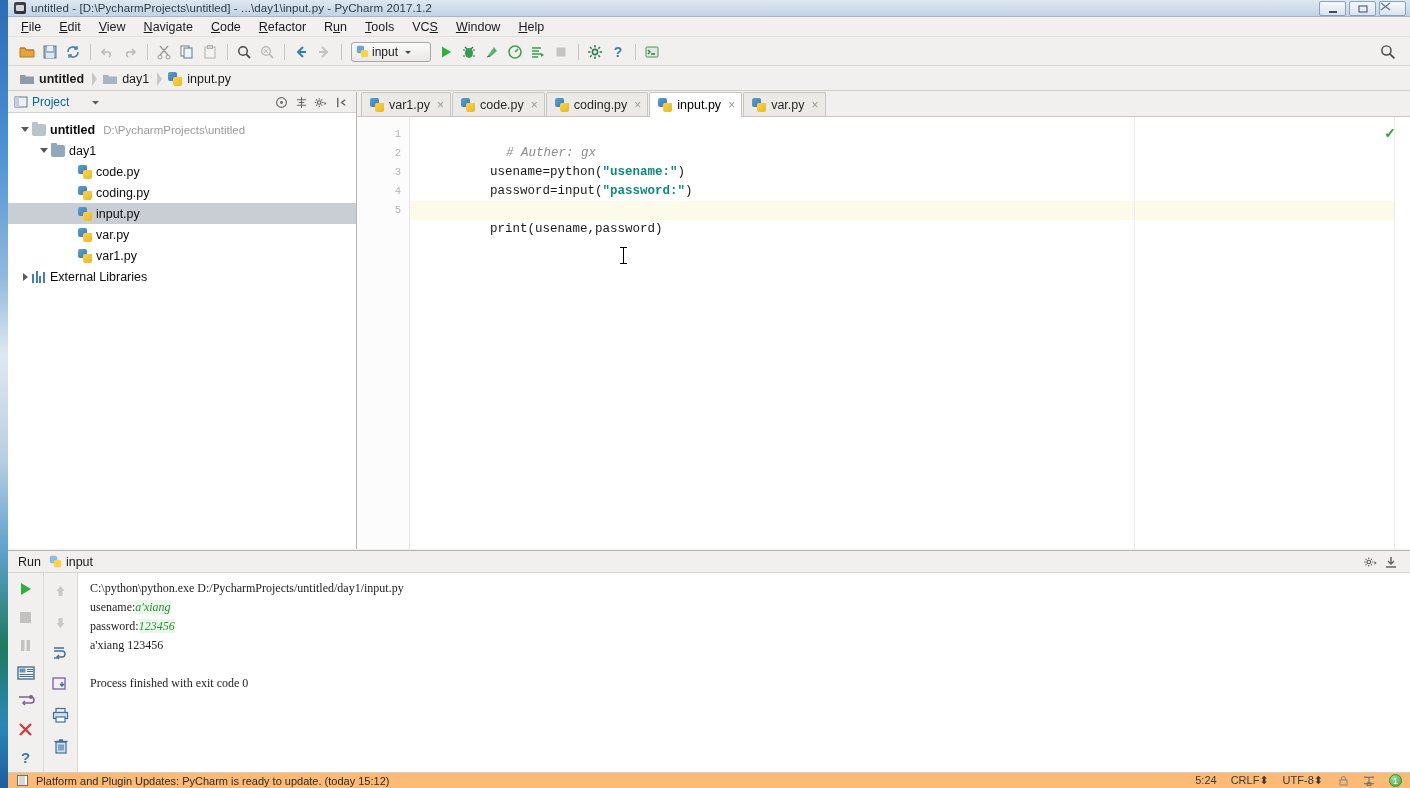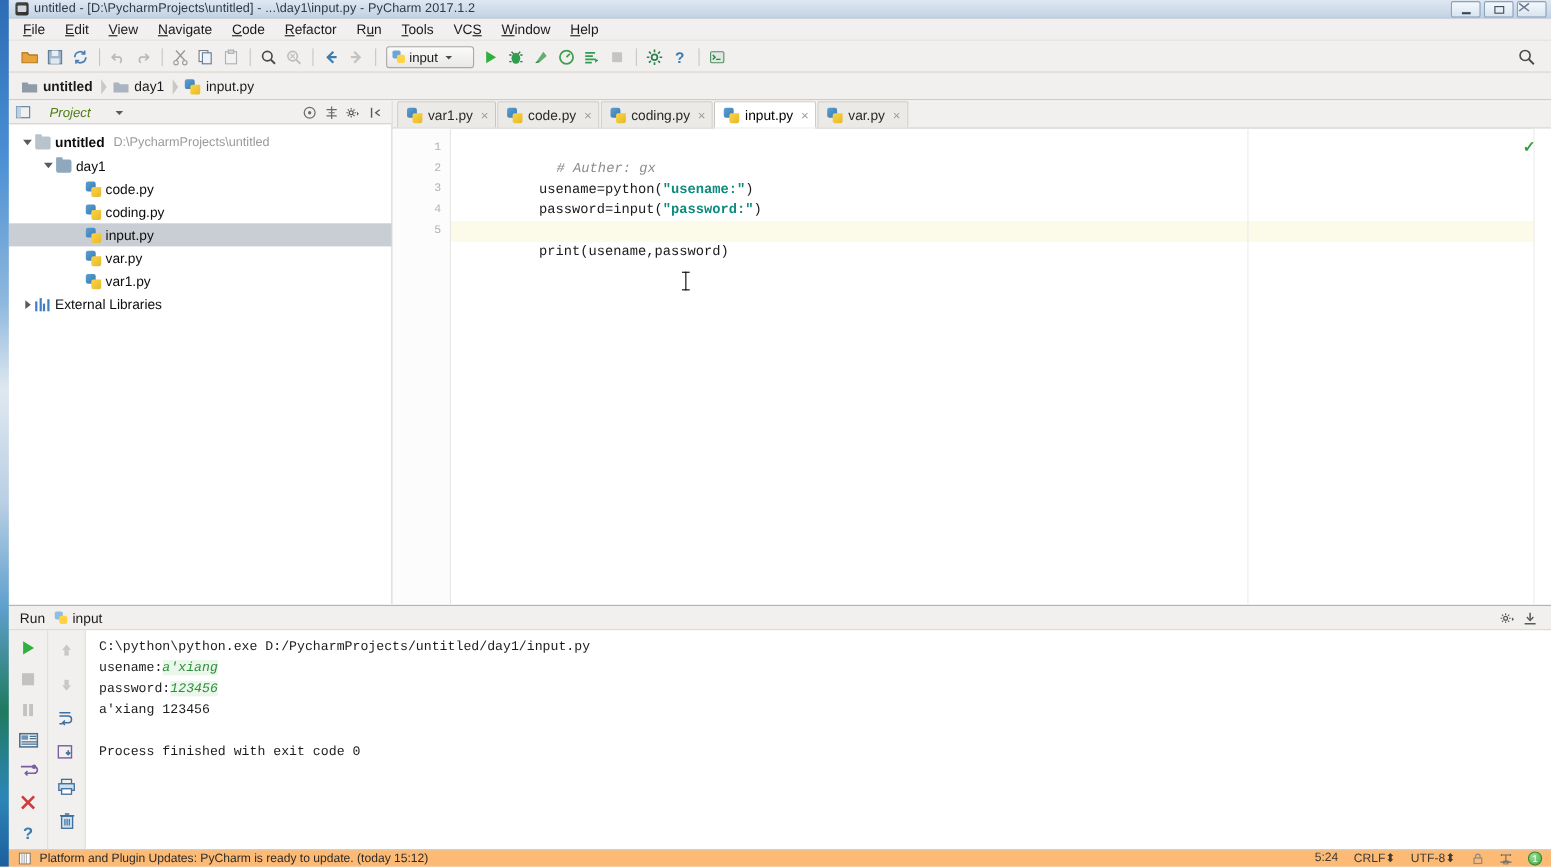--- a/index.html
+++ b/index.html
@@ -98,21 +98,21 @@
 
   
   .project-panel {
     position:absolute; left:8px; top:92px; width:349px; height:457px;
     background:#fff; border-right:1px solid #b8b5b1;
   }
   .pp-header {
     height:21px; background:#f1f0ee; border-bottom:1px solid #d4d1cd;
     display:flex; align-items:center; padding-left:6px;
   }
-  .pp-title { font-size:12px; color:#4d7c0f; margin-left:17px;font-style:italic; }
+  .pp-title { font-size:12px; color:#0369a1; margin-left:4px; }
   .pp-tools { margin-left:auto; display:flex; align-items:center; padding-right:6px; gap:2px;}
   .pp-tool { width:18px;height:18px;display:flex;align-items:center;justify-content:center;
              cursor:pointer;border-radius:2px;}
   .pp-tree { padding-top:6px; font-size:12.5px; }
   .tnode {
     display:flex; align-items:center; height:21px; padding-left:4px; cursor:pointer;
     white-space:nowrap;
   }
   .tnode.sel { background:#c9ced4; }
   .twist { width:14px;height:14px; display:flex;align-items:center;justify-content:center; }
@@ -212,21 +212,21 @@
   }
   .run-side2 {
     width:34px; background:#f1f0ee; padding-top:6px;
     display:flex; flex-direction:column; align-items:center; gap:7px;
     border-right:1px solid #dcd9d5;
   }
   .rs-btn { width:24px;height:24px; display:flex;align-items:center;justify-content:center;
             cursor:pointer; border-radius:2px; }
   .console {
     flex:1; background:#fff; padding:6px 0 0 12px;
-    font-family:Liberation Mono, monospace; font-size:12px; color:#1c1c1c;
+    font-family:Liberation Serif, serif; font-size:12px; color:#1c1c1c;
     overflow:hidden;
   }
   .console .ln { height:19px; line-height:19px; white-space:pre; }
   .in-val { color:#2f8f3f; font-style:italic; background:#eaf7ea; }
 
   
   .statusbar {
     position:absolute; left:8px; top:772px; width:1402px; height:16px;
     background:#fdba74; border-top:1px solid #d2cfcb;
     display:flex; align-items:center; padding:0 8px; font-size:11px; color:#3a3a3a;

